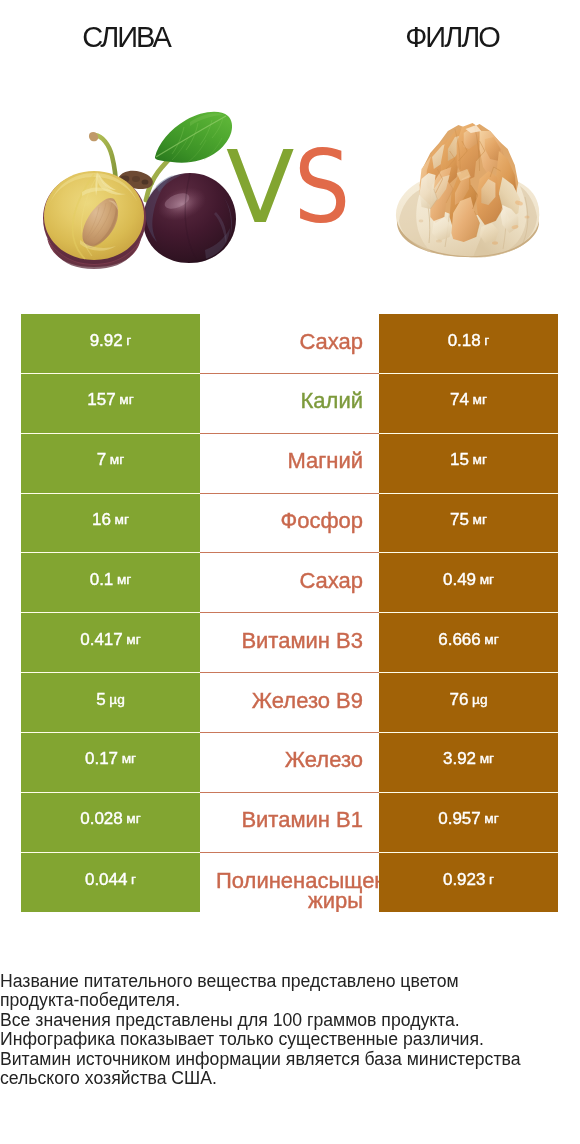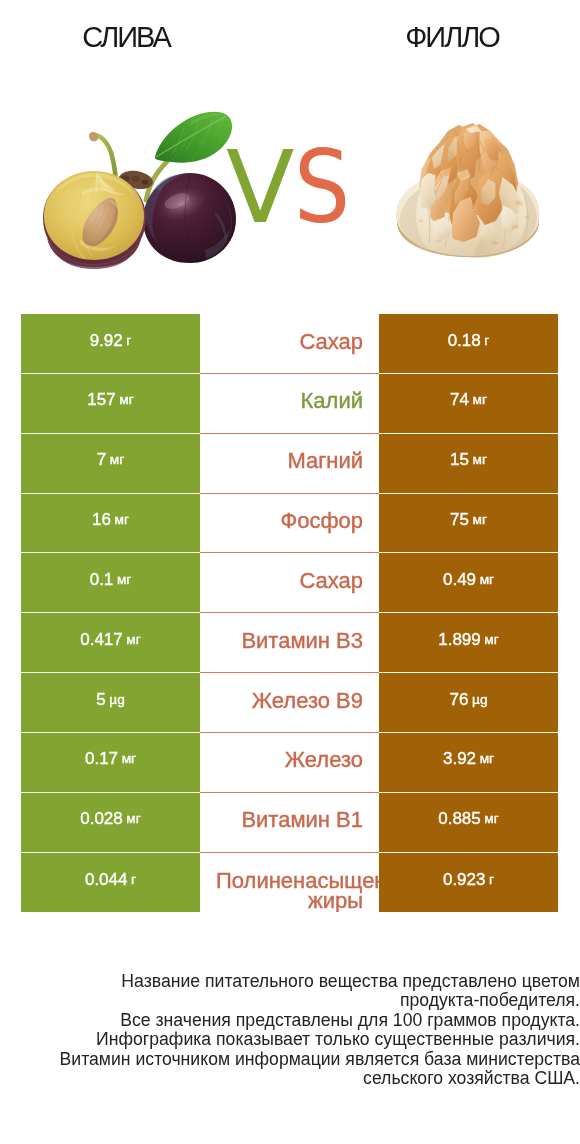--- a/index.html
+++ b/index.html
@@ -20,21 +20,21 @@
   .cR{width:179px;background:#a16207;color:#fff;border-bottom:1px solid #fffde8;}
   tr:last-child td{border-bottom:none;height:59.85px;}
   .vwrap{display:flex;align-items:flex-start;justify-content:center;height:58.85px;padding-top:16.5px;box-sizing:border-box;}
   .num{font-size:17px;font-weight:normal;line-height:19px;-webkit-text-stroke:0.4px;}
   .unit{font-size:13.7px;font-weight:normal;line-height:19px;padding-left:3.6px;-webkit-text-stroke:0.4px;}
   .cM{overflow:hidden;}
   .mwrap{display:flex;align-items:flex-start;justify-content:center;height:58.85px;overflow:hidden;padding-top:17.5px;box-sizing:border-box;}
   .lbl{display:block;width:147px;font-size:22px;font-weight:normal;line-height:20px;text-align:right;-webkit-text-stroke:0.4px;}
   .lbl.g{color:#7d9a3c;}
   .lbl.o{color:#c9684d;}
-  .foot{position:absolute;left:0;top:972px;width:580px;text-align:right;font-size:17.65px;color:#232323;line-height:19.4px;}
+  .foot{position:absolute;left:0;top:972px;width:580px;text-align:left;font-size:17.65px;color:#232323;line-height:19.4px;}
 </style>
 </head>
 <body>
 
 <div class="page">
   <div class="hdr">
     <div class="t t1">СЛИВА</div>
     <div class="t t2">ФИЛЛО</div>
   </div>
   <div class="hero">
@@ -344,21 +344,21 @@
               <span class="unit">мг</span>
             </div>
           </td>
           <td class="cM">
             <div class="mwrap">
               <span class="lbl o">Витамин B3</span>
             </div>
           </td>
           <td class="cR">
             <div class="vwrap">
-              <span class="num">1.899</span>
+              <span class="num">6.666</span>
               <span class="unit">мг</span>
             </div>
           </td>
         </tr>
         <tr>
           <td class="cL">
             <div class="vwrap">
               <span class="num">5</span>
               <span class="unit">µg</span>
             </div>
@@ -401,21 +401,21 @@
               <span class="unit">мг</span>
             </div>
           </td>
           <td class="cM">
             <div class="mwrap">
               <span class="lbl o">Витамин B1</span>
             </div>
           </td>
           <td class="cR">
             <div class="vwrap">
-              <span class="num">0.885</span>
+              <span class="num">0.957</span>
               <span class="unit">мг</span>
             </div>
           </td>
         </tr>
         <tr>
           <td class="cL">
             <div class="vwrap">
               <span class="num">0.044</span>
               <span class="unit">г</span>
             </div>

